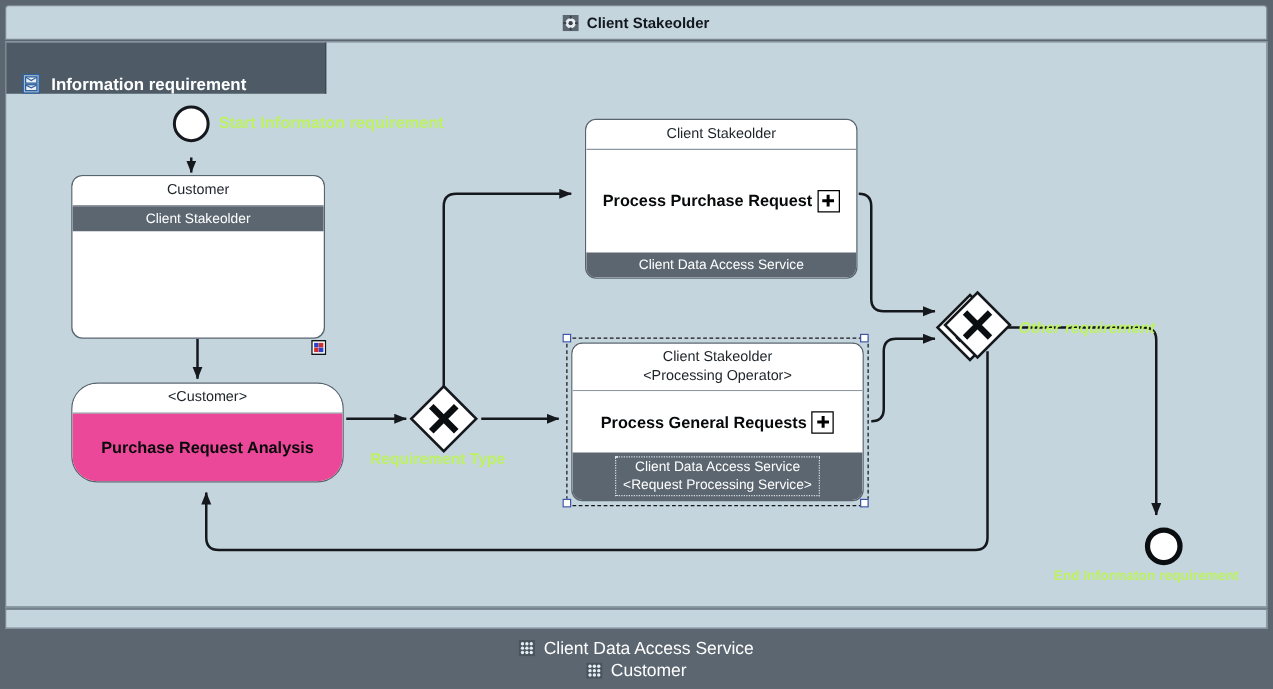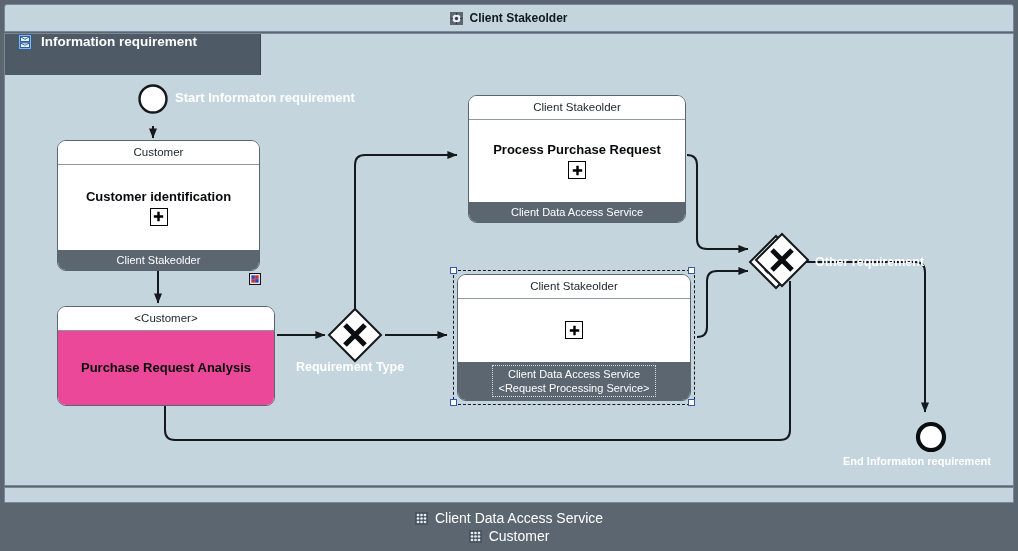--- a/index.html
+++ b/index.html
@@ -16,21 +16,21 @@
   .pool-header{position:absolute;left:4px;top:4px;width:1010px;height:28px;
         background:#c4d5dd;border:1px solid #7b8792;box-sizing:border-box;
         display:flex;align-items:center;justify-content:center;gap:6px;
         font-size:12px;font-weight:bold;color:#12181d;border-radius:3px 3px 0 0;}
 
   
   .lane{position:absolute;left:4px;top:33px;width:1010px;height:453px;
         background:#c4d5dd;border:1px solid #7b8792;box-sizing:border-box;}
   .lane-tab{position:absolute;left:0px;top:0px;width:256px;height:41px;
         background:#4e5b66;border-right:1px solid #3d4852;
-        display:flex;align-items:flex-start;gap:8px;padding-left:12px;
+        display:flex;align-items:flex-end;gap:8px;padding-left:12px;
         box-sizing:border-box;color:#ffffff;font-size:13.5px;font-weight:bold;}
 
   
   .lane-strip{position:absolute;left:4px;top:487px;width:1010px;height:16px;
         background:#c4d5dd;border:1px solid #7b8792;box-sizing:border-box;}
 
   
   .pool-footer{position:absolute;left:0px;top:503px;width:1018px;height:48px;
         display:flex;flex-direction:column;align-items:center;justify-content:center;
         gap:2px;color:#ffffff;font-size:14px;}
@@ -45,41 +45,41 @@
   #diagram{position:absolute;left:0;top:0;width:1018px;height:551px;
            pointer-events:none;}
 
   
   .task{position:absolute;box-sizing:border-box;border:1px solid #58646e;
         border-radius:9px;overflow:hidden;background:#ffffff;
         display:flex;flex-direction:column;}
   .t-head{background:#ffffff;color:#1c2329;text-align:center;
         font-size:11.5px;line-height:14.5px;padding:4px 4px 4px;
         border-bottom:1px solid #8d98a1;}
-  .t-body{flex:1;background:#ffffff;display:flex;flex-direction:column;
+  .t-body{flex:1;background:#ffffff;display:flex;flex-direction:row;
         align-items:center;justify-content:center;gap:4px;padding:4px 2px;}
   .t-body.tinted{background:#ec4899;}
   .t-title{font-size:13px;font-weight:bold;color:#07090b;text-align:center;}
   .t-foot{background:#5b6670;color:#ffffff;text-align:center;
         font-size:11px;line-height:14px;padding:3px 4px;}
   .plus-box{width:16px;height:16px;border:1.5px solid #000;background:#fff;
         display:flex;align-items:center;justify-content:center;}
   .plus-box svg{display:block;}
 
   
   .dotted-in{border:1px dotted #d5dde3;padding:1px 5px;display:inline-block;}
 
   
   .sel-rect{position:absolute;border:1.5px dashed #15181c;box-sizing:border-box;
         pointer-events:none;}
   .handle{position:absolute;width:7px;height:7px;background:#ffffff;
         border:1.5px solid #3a56a5;box-sizing:border-box;}
 
   
-  .lbl{position:absolute;font-size:12.5px;font-weight:bold;color:#ffffff;
+  .lbl{position:absolute;font-size:12.5px;font-weight:bold;color:#bef264;
        white-space:nowrap;}
 
   
   .rb-ico{position:absolute;width:12px;height:12px;}
 </style>
 </head>
 <body>
 
 <div id="root">
 
@@ -168,50 +168,42 @@
       <path d="M772,250 L792,270 M792,250 L772,270" stroke="#0b0e11" stroke-width="5" stroke-linecap="butt"></path>
     </g>
   </svg>
 
   <div class="lbl" style="left:175px;top:90px;font-size:13px;">Start Informaton requirement</div>
 
   <div class="lbl" style="left:843px;top:455px;font-size:11px;">End Informaton requirement</div>
 
   <div class="lbl" style="left:296px;top:360px;">Requirement Type</div>
 
-  <div class="lbl" style="left:815px;top:255px;">Other requirement</div>
+  <div class="lbl" style="left:815px;top:255px;font-style:italic;">Other requirement</div>
 
   <div class="task" style="left:57px;top:140px;width:203px;height:131px;">
     <div class="t-head">
       <div>Customer</div>
-    </div>
-    <div class="t-body">
-      <div class="t-title">Customer identification</div>
-      <div class="plus-box">
-        <svg viewBox="0 0 11 11" width="11" height="11">
-          <path d="M4.3,0.8 H6.7 V4.3 H10.2 V6.7 H6.7 V10.2 H4.3 V6.7 H0.8 V4.3 H4.3 Z" fill="#000"></path>
-        </svg>
-      </div>
     </div>
     <div class="t-foot">
       <div>Client Stakeolder</div>
     </div>
   </div>
 
   <div class="rb-ico" style="left:249px;top:271px;">
     <svg viewBox="0 0 12 12" width="12" height="12">
       <rect x="0.5" y="0.5" width="11" height="11" fill="#ffffff" stroke="#10151a" stroke-width="1.2"></rect>
       <rect x="2.3" y="2.3" width="3.6" height="3.6" fill="#2b42c8"></rect>
       <rect x="6.1" y="2.3" width="3.6" height="3.6" fill="#d22b2b"></rect>
       <rect x="2.3" y="6.1" width="3.6" height="3.6" fill="#d22b2b"></rect>
       <rect x="6.1" y="6.1" width="3.6" height="3.6" fill="#2b42c8"></rect>
     </svg>
   </div>
 
-  <div class="task" style="left:57px;top:306px;width:218px;height:100px;">
+  <div class="task" style="left:57px;top:306px;width:218px;height:80px;border-radius:21px;">
     <div class="t-head">
       <div>&lt;Customer&gt;</div>
     </div>
     <div class="t-body tinted">
       <div class="t-title">Purchase Request Analysis</div>
     </div>
   </div>
 
   <div class="task" style="left:468px;top:95px;width:218px;height:128px;">
     <div class="t-head">
@@ -226,22 +218,24 @@
       </div>
     </div>
     <div class="t-foot">
       <div>Client Data Access Service</div>
     </div>
   </div>
 
   <div class="task" style="left:457px;top:274px;width:234px;height:127px;">
     <div class="t-head">
       <div>Client Stakeolder</div>
+      <div>&lt;Processing Operator&gt;</div>
     </div>
     <div class="t-body">
+      <div class="t-title">Process General Requests</div>
       <div class="plus-box">
         <svg viewBox="0 0 11 11" width="11" height="11">
           <path d="M4.3,0.8 H6.7 V4.3 H10.2 V6.7 H6.7 V10.2 H4.3 V6.7 H0.8 V4.3 H4.3 Z" fill="#000"></path>
         </svg>
       </div>
     </div>
     <div class="t-foot">
       <span class="dotted-in">
         <span style="display:block">Client Data Access Service</span>
         <span style="display:block">&lt;Request Processing Service&gt;</span>

